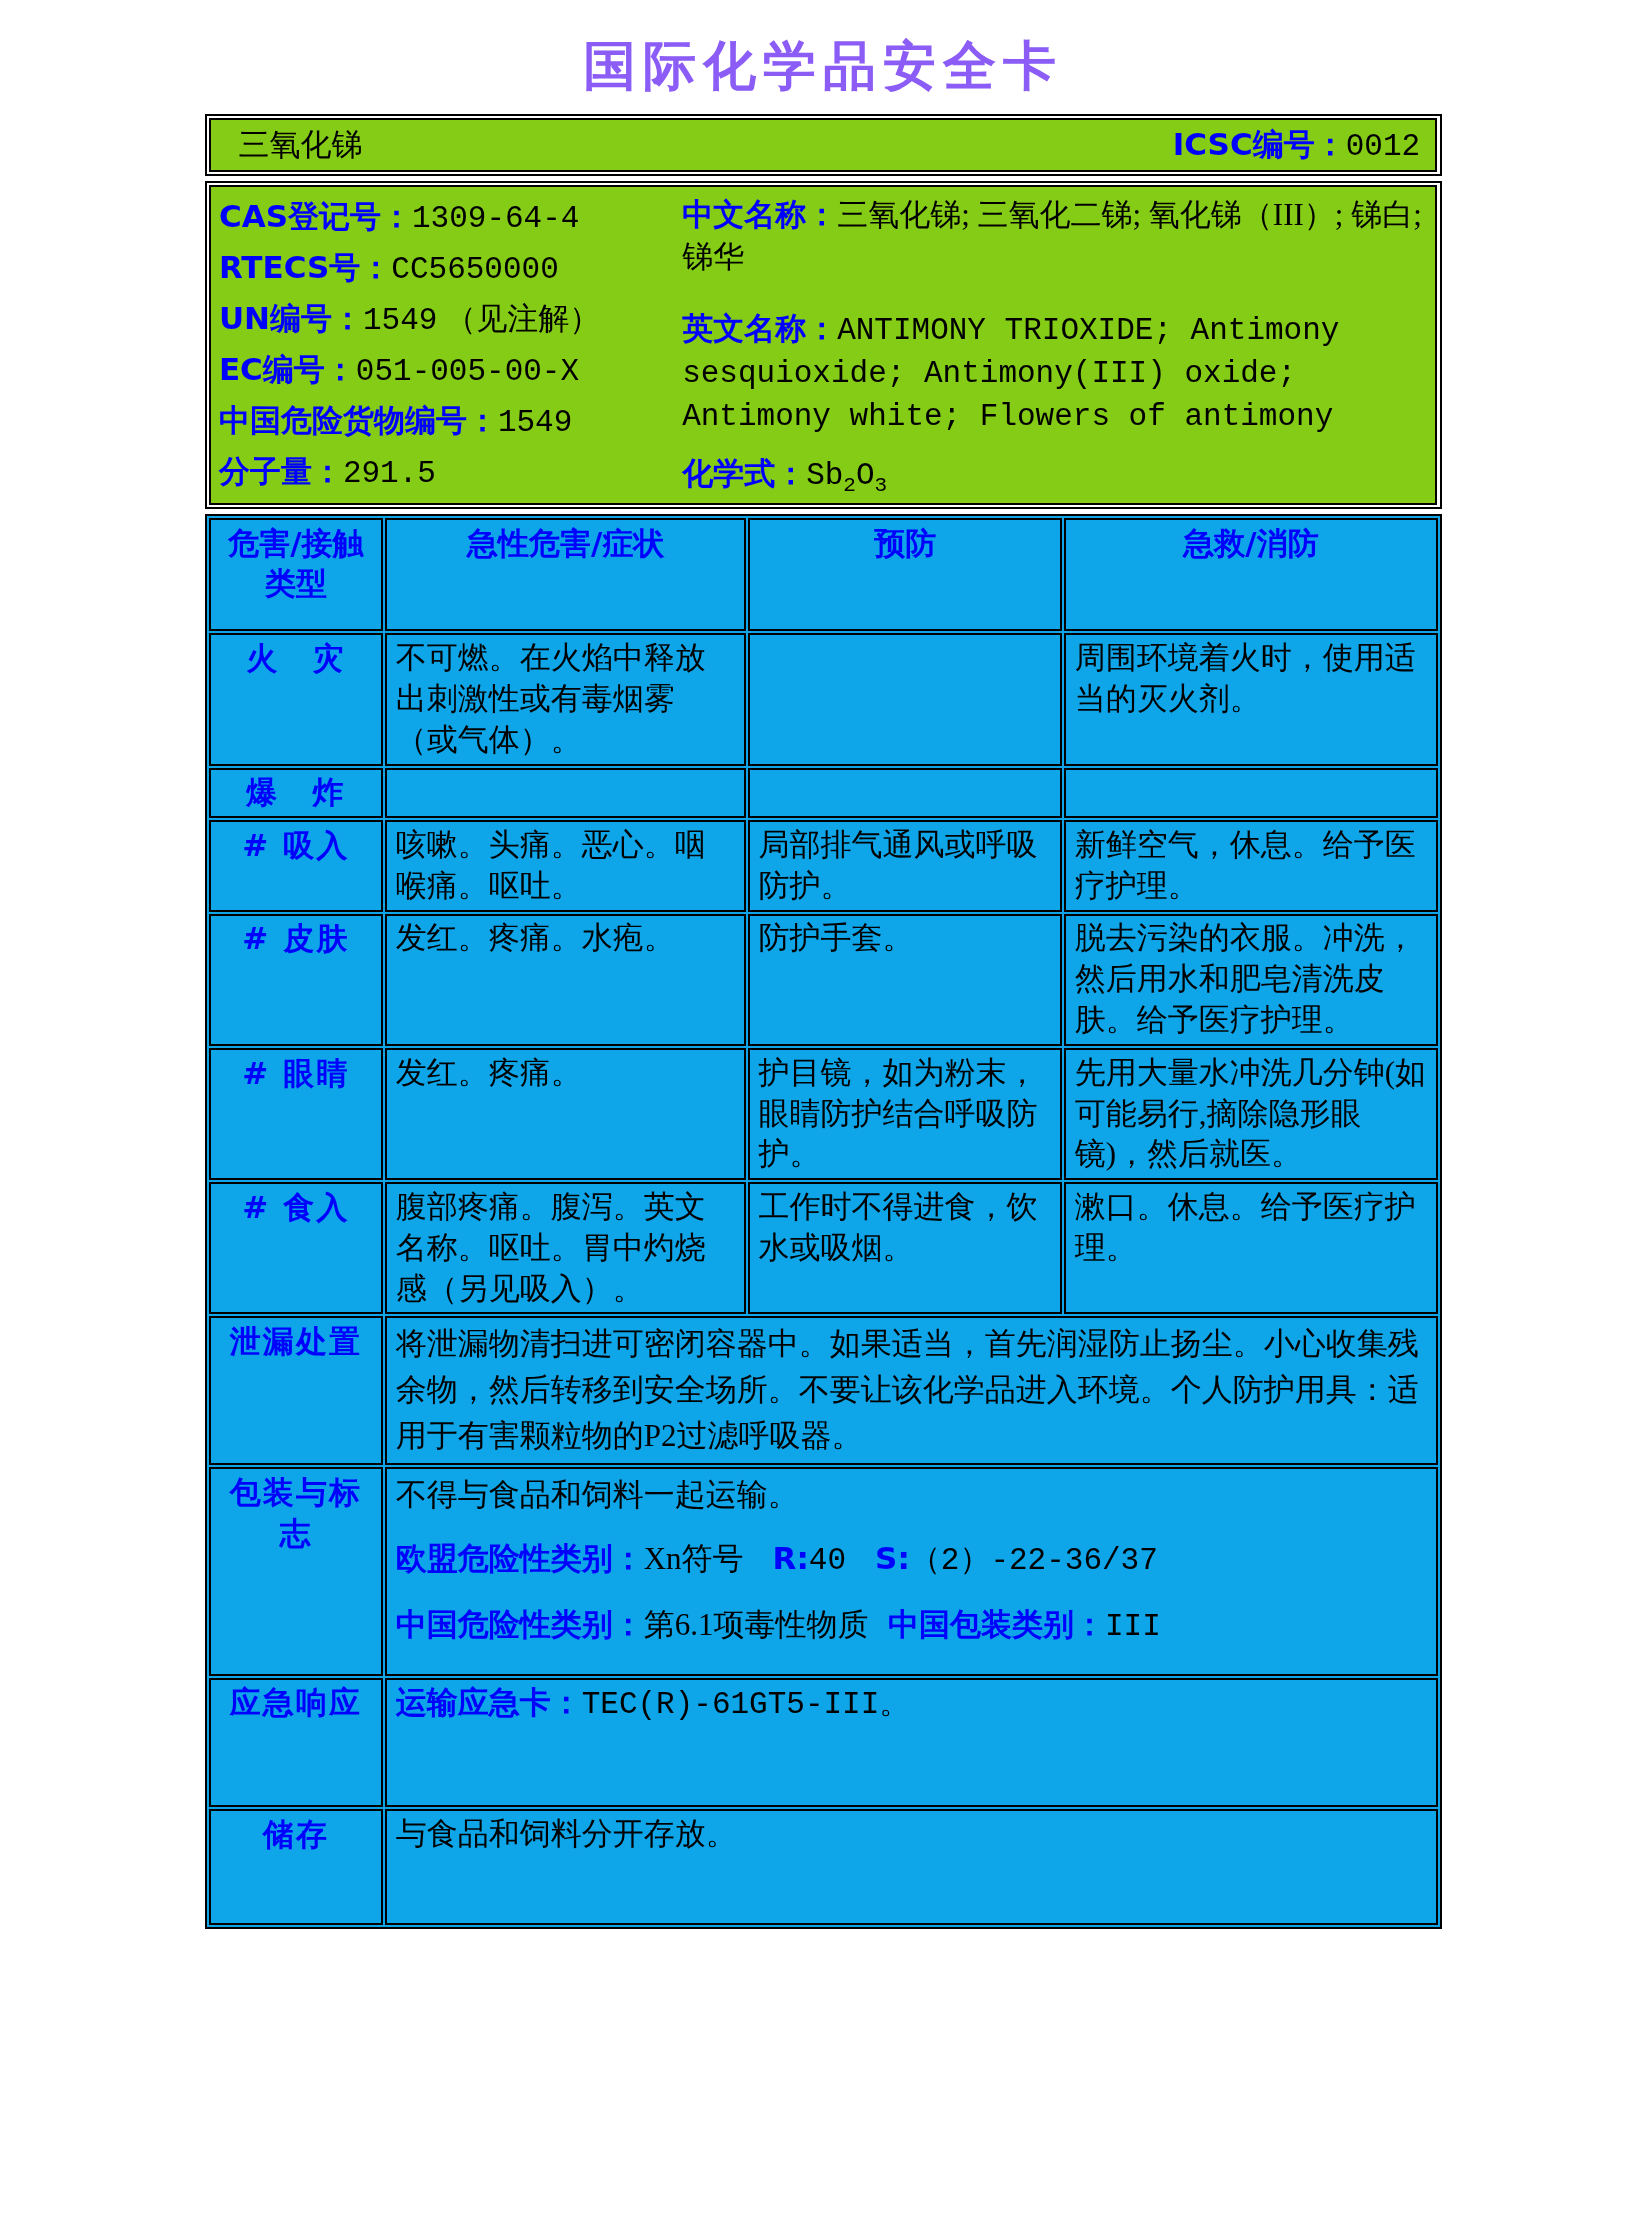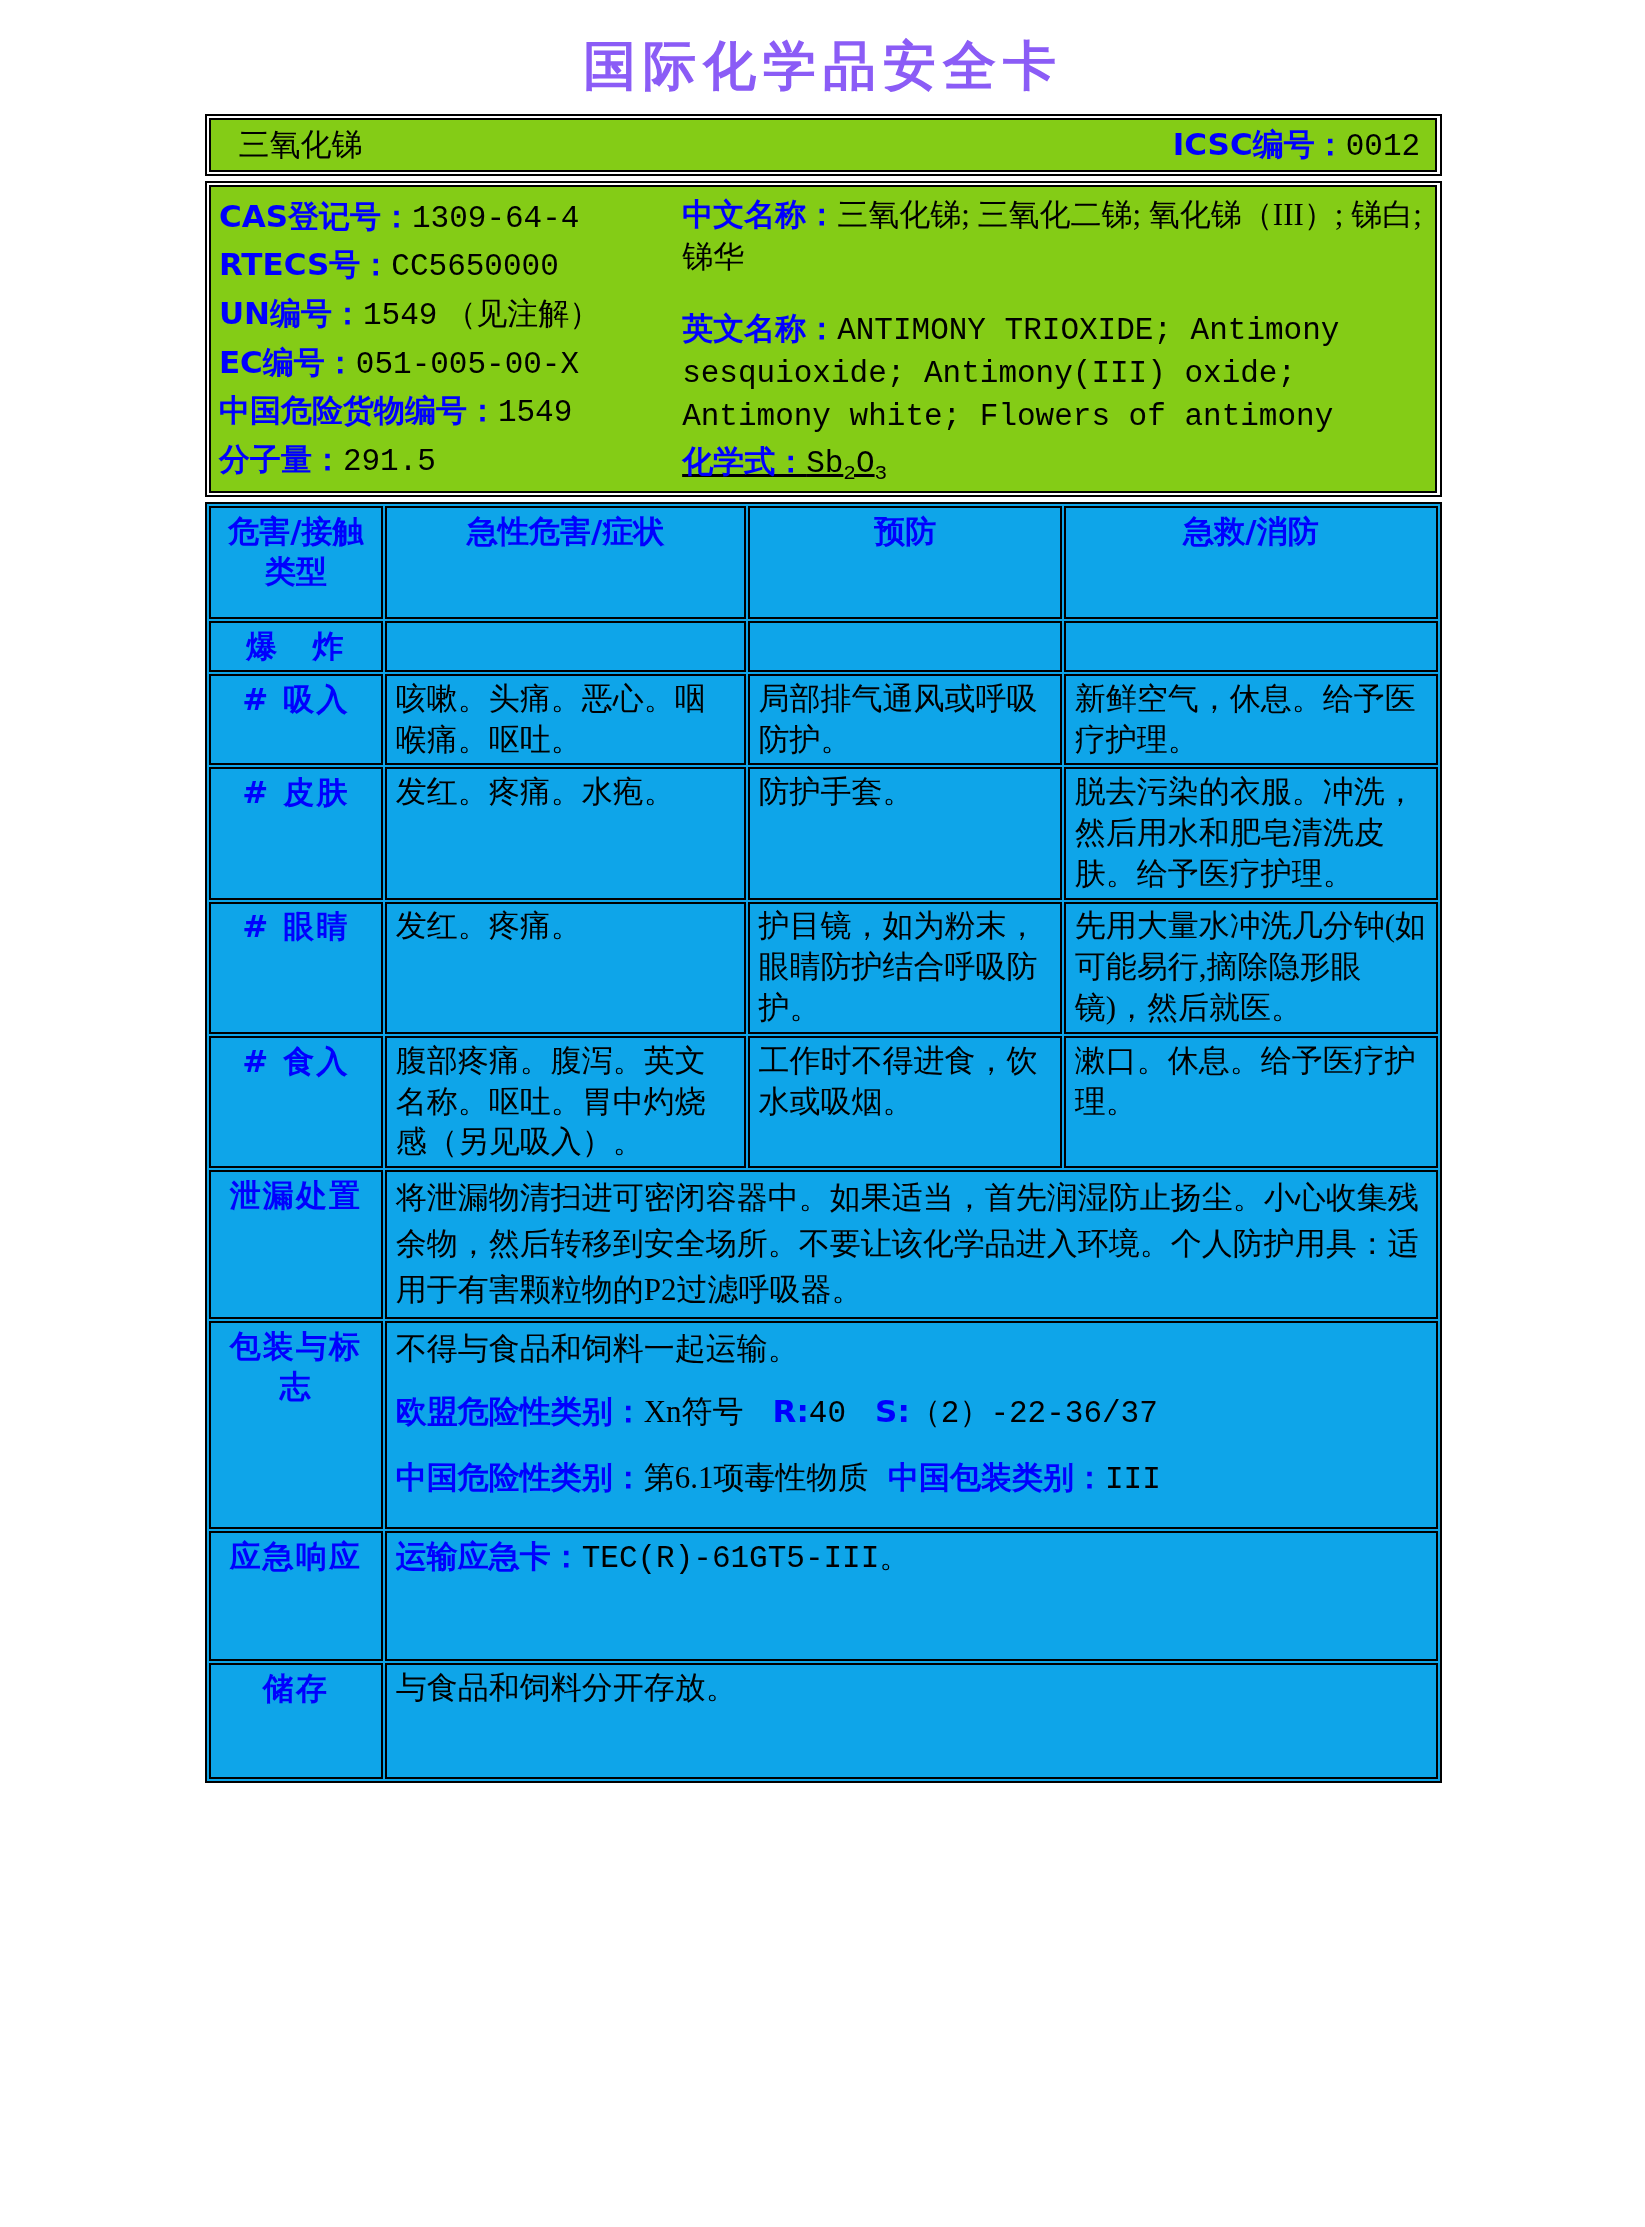--- a/index.html
+++ b/index.html
@@ -41,21 +41,21 @@
   .idgrid{display:flex;min-height:259px;padding:2.8px 0;}
   .id-left{
     width:38.5%;padding:5.6px 0 7px 8.3px;box-sizing:border-box;
     display:flex;flex-direction:column;justify-content:space-between;
     font-size:31px;
   }
   .id-right{width:61.5%;padding:4.2px 7px 4.2px 0;box-sizing:border-box;font-size:31px;}
   .idline{white-space:nowrap;}
   .id-right p{margin:0;line-height:1.33;}
   .id-right .en-name{margin-top:31px;}
-  .id-right .formula-line{margin-top:3px;text-decoration:underline;}
+  .id-right .formula-line{margin-top:15px;}
   sub{font-size:21px;line-height:0;}
 
   
   table.haz{
     width:100%;border:2.1px solid #000;border-spacing:2.1px;border-collapse:separate;
     background:#0ea5e9;table-layout:fixed;
   }
   table.haz td{
     border:2.8px solid #000;vertical-align:top;
     padding:2.8px 8.3px;font-size:31px;line-height:1.32;
@@ -128,20 +128,26 @@
         <col style="width:25.7%">
         <col style="width:30.5%">
       </colgroup>
     <tbody>
         <tr class="r-head">
       <td class="hd"><span>危害/接触</span><br><span>类型</span></td>
       <td class="hd">急性危害/症状</td>
       <td class="hd">预防</td>
       <td class="hd">急救/消防</td>
     </tr>
+    <tr class="r0">
+      <td class="lab">火　灾</td>
+      <td>不可燃。在火焰中释放出刺激性或有毒烟雾（或气体）。</td>
+      <td></td>
+      <td>周围环境着火时，使用适当的灭火剂。</td>
+    </tr>
     <tr class="r1">
       <td class="lab">爆　炸</td>
       <td></td>
       <td></td>
       <td></td>
     </tr>
     <tr class="r3">
       <td class="lab"># 吸入</td>
       <td>咳嗽。头痛。恶心。咽喉痛。呕吐。</td>
       <td>局部排气通风或呼吸防护。</td>

